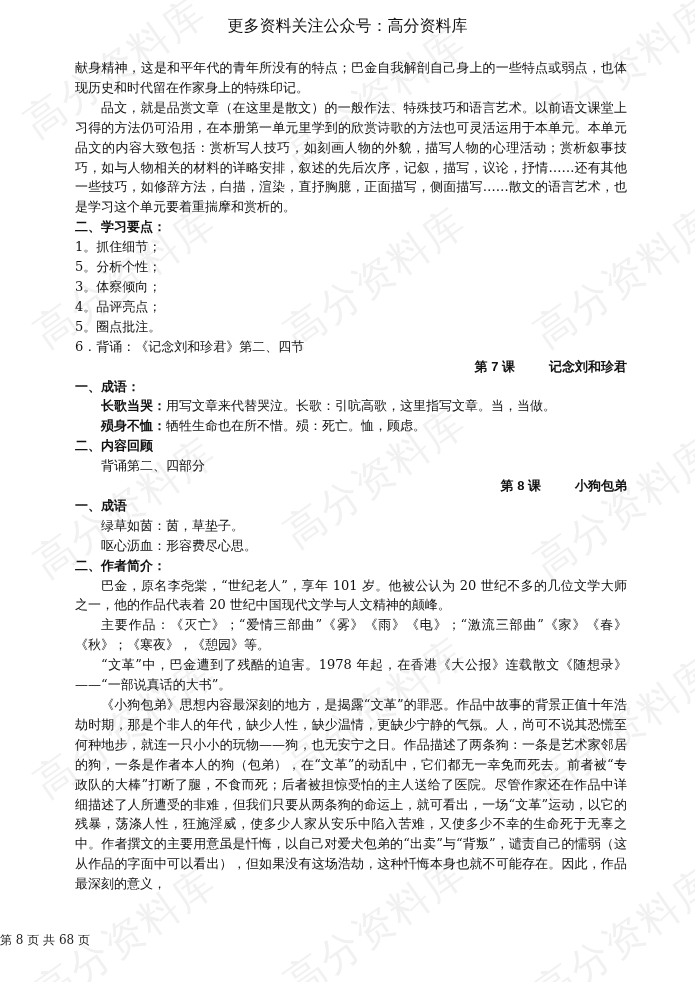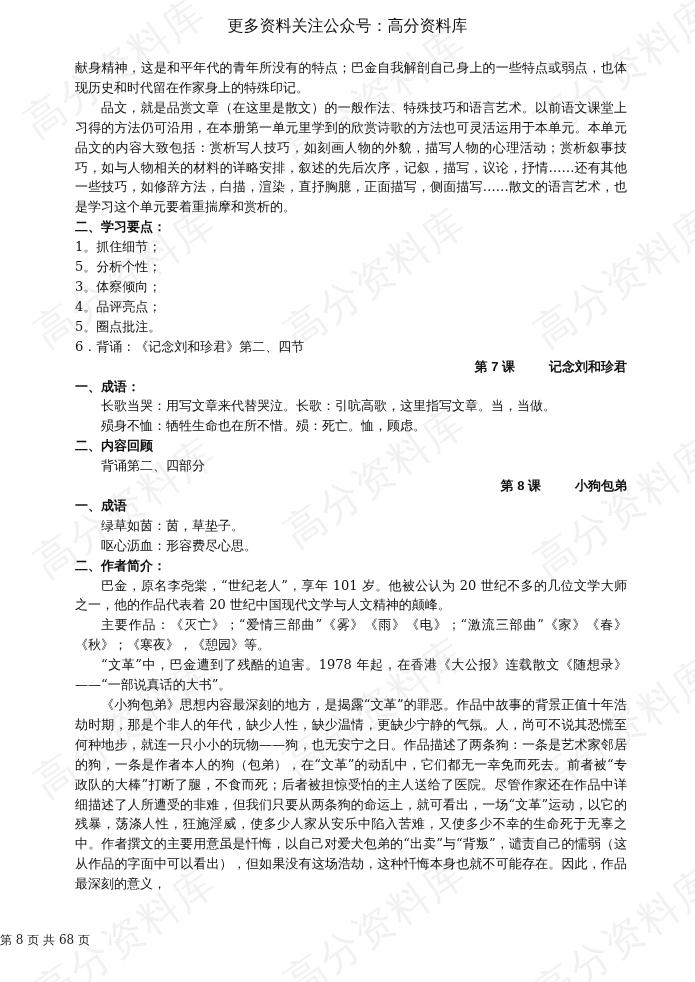--- a/index.html
+++ b/index.html
@@ -13,21 +13,21 @@
   .header { position: absolute; top: 16px; left: 0; width: 695px; text-align: center;
             font-family: "DejaVu Sans", "Liberation Sans", sans-serif; font-size: 16px; color: #111; }
   .content { position: absolute; top: 58px; left: 75px; width: 552px; font-size: 13px; line-height: 19.9px; }
   .p { margin: 0; text-align: justify; }
   .indent { text-indent: 2em; }
   .h { font-family: Liberation Sans, sans-serif; font-weight: bold; margin: 0; }
   .lesson { font-family: Liberation Sans, sans-serif; font-weight: bold; text-align: right; margin: 0; }
   .lesson .gap { display: inline-block; width: 34px; }
   .item { margin: 0; }
   .sub { margin: 0; padding-left: 2em; }
-  .term { font-family: "DejaVu Sans", "Liberation Sans", sans-serif; font-weight: normal; margin-top: 8px; }
+  .term { font-family: "DejaVu Sans", "Liberation Sans", sans-serif; font-weight: bold; margin-top: 8px; }
   .footer { position: absolute; top: 932px; left: 0; width: 695px; text-align: left; font-size: 12px; color: #222; }
 </style>
 </head>
 <body>
 
 <div class="watermarks">
   <span class="wm" style="left:10px;top:40px;">高分资料库</span>
   <span class="wm" style="left:270px;top:70px;">高分资料库</span>
   <span class="wm" style="left:520px;top:40px;">高分资料库</span>
   <span class="wm" style="left:20px;top:250px;">高分资料库</span>

